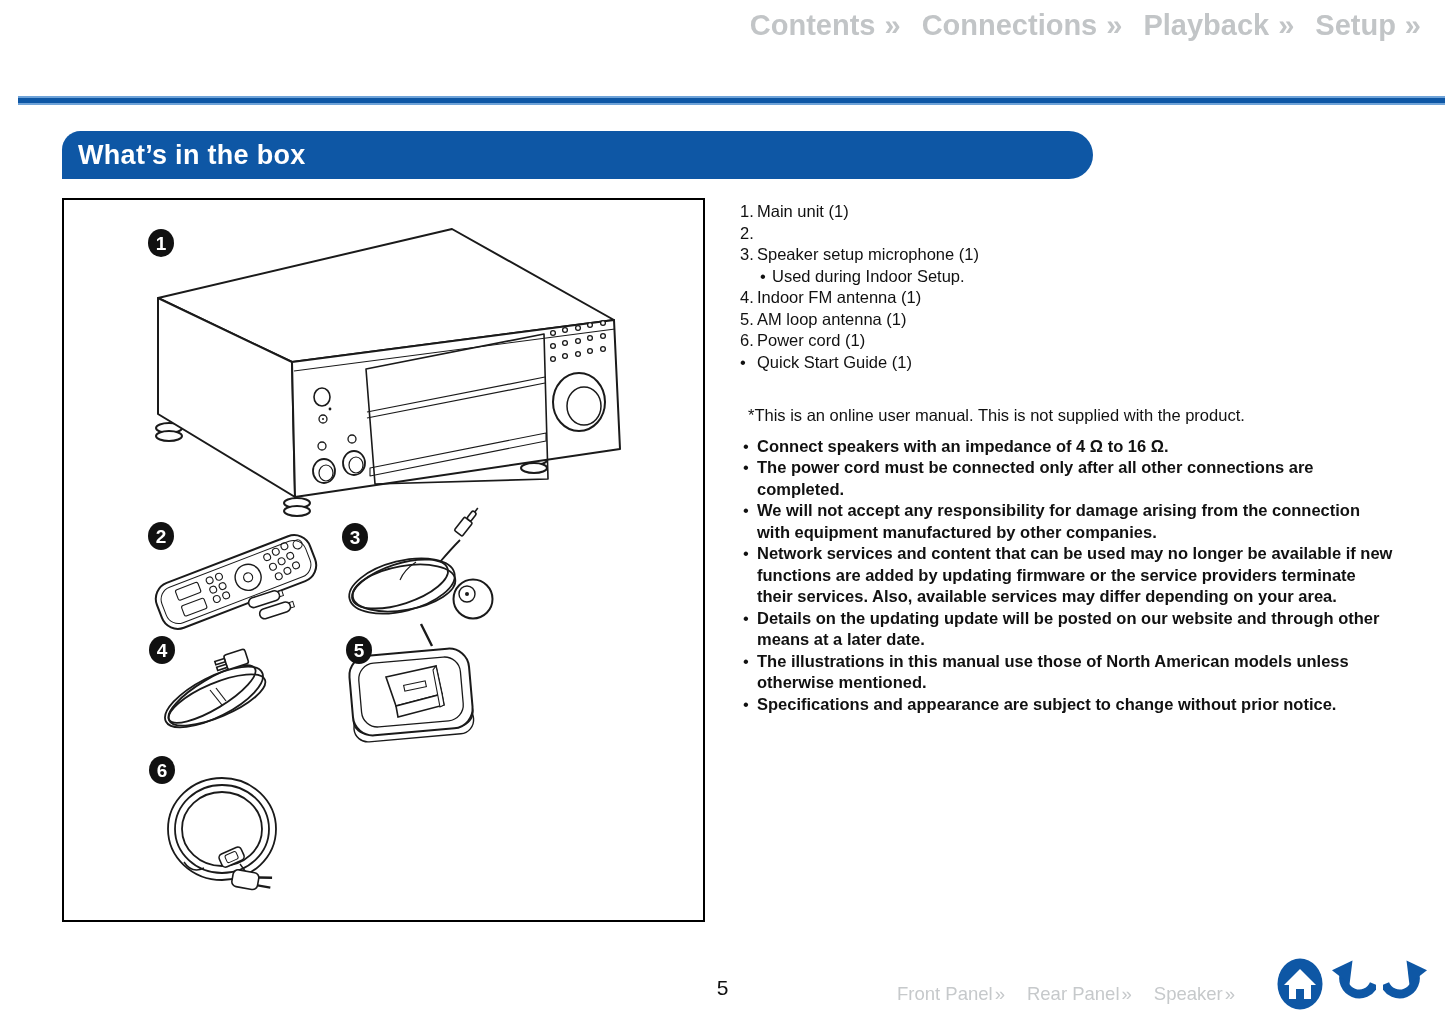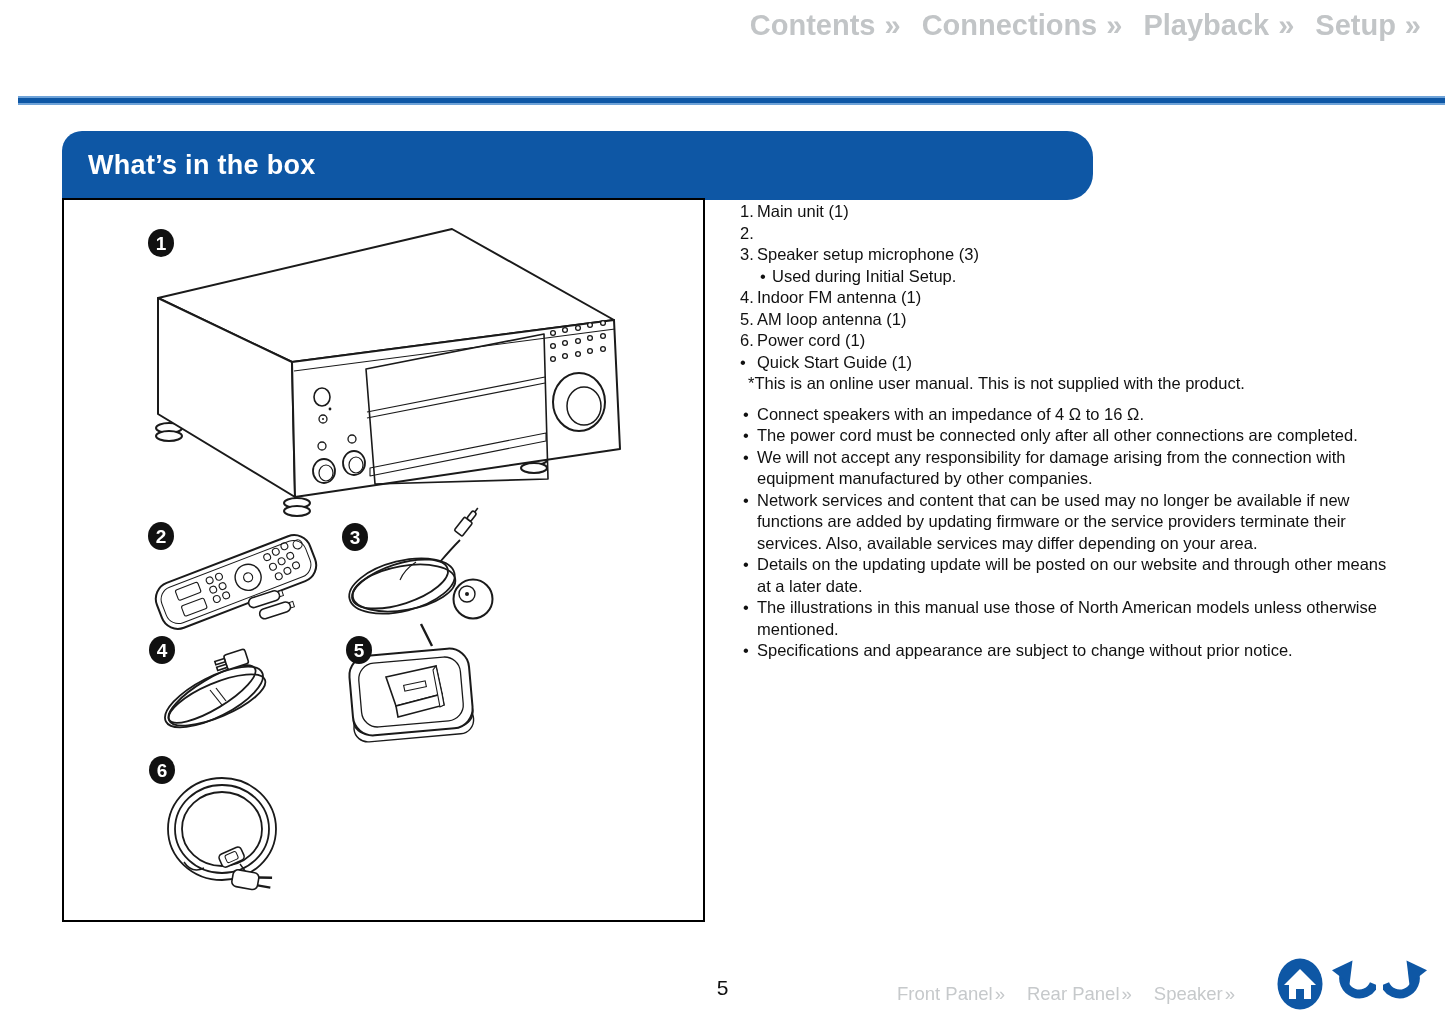--- a/index.html
+++ b/index.html
@@ -21,45 +21,45 @@
            font-size:29px;font-weight:bold;color:var(--nav-gray);white-space:nowrap;}
   .top-nav a{color:var(--nav-gray);text-decoration:none;display:inline-flex;align-items:baseline;cursor:pointer;}
   .top-nav .chev{margin-left:9px;font-weight:bold;}
 
   
   .divider{position:absolute;top:96px;left:18px;right:0;}
   .divider .d-light{height:2px;background:var(--divider-light);}
   .divider .d-dark{height:5px;background:var(--accent-blue);}
 
   
-  .section-header{position:absolute;left:62px;top:131px;width:1031px;height:69px;
+  .section-header{position:absolute;left:62px;top:131px;width:1031px;height:48px;
     background:var(--accent-blue);border-radius:20px 26px 26px 0;
-    display:flex;align-items:center;padding-left:26px;
+    display:flex;align-items:center;padding-left:16px;
     color:#ffffff;font-size:27px;font-weight:bold;letter-spacing:.3px;}
 
   
   .illus-box{position:absolute;left:62px;top:198px;width:643px;height:724px;
     border:2px solid #000;background:#fff;}
   .illus-box svg.art{position:absolute;left:0;top:0;}
   .badge{position:absolute;width:26px;height:28px;border-radius:50%;
     background:var(--badge-black);color:#fff;font-weight:bold;font-size:19px;
     display:flex;align-items:center;justify-content:center;line-height:1;}
 
   
   .right-col{position:absolute;left:740px;top:201px;width:656px;
     font-size:16.5px;line-height:21.5px;color:var(--text-black);}
   .bl-line{display:flex;}
   .bl-marker{flex:none;width:17px;}
   .bl-line.sub{margin-left:20px;}
   .bl-line.sub .bl-marker{width:12px;}
-  .footnote{margin-left:8px;}
+  .footnote{margin-left:8px;margin-top:32px;}
   .notes{margin-top:9px;}
   .note{display:flex;}
   .note-marker{flex:none;width:17px;padding-left:3px;}
-  .note-text{flex:1;}
+  .note-text{flex:1;font-weight:bold;}
 
   
   .page-number{position:absolute;top:976px;left:50%;transform:translateX(-50%);
     font-size:21px;color:var(--text-black);}
   .footer-links{position:absolute;top:983px;left:897px;display:flex;gap:22px;
     font-size:18.5px;color:var(--footer-link-gray);white-space:nowrap;justify-content:center;}
   .footer-links a{color:var(--footer-link-gray);text-decoration:none;cursor:pointer;display:inline-flex;align-items:baseline;}
   .footer-links .chev{margin-left:2px;}
   .footer-icons{position:absolute;top:957px;left:1276px;display:flex;gap:7px;align-items:center;}
   .footer-icons svg{display:block;cursor:pointer;}
@@ -262,25 +262,25 @@
   <div class="right-col">
     <div class="bl-line">
         <span class="bl-marker">1.</span>
         <span>Main unit (1)</span>
       </div>
     <div class="bl-line">
         <span class="bl-marker">2.</span>
       </div>
     <div class="bl-line">
         <span class="bl-marker">3.</span>
-        <span>Speaker setup microphone (3)</span>
+        <span>Speaker setup microphone (1)</span>
       </div>
     <div class="bl-line sub">
         <span class="bl-marker">•</span>
-        <span>Used during Initial Setup.</span>
+        <span>Used during Indoor Setup.</span>
       </div>
     <div class="bl-line">
         <span class="bl-marker">4.</span>
         <span>Indoor FM antenna (1)</span>
       </div>
     <div class="bl-line">
         <span class="bl-marker">5.</span>
         <span>AM loop antenna (1)</span>
       </div>
     <div class="bl-line">

